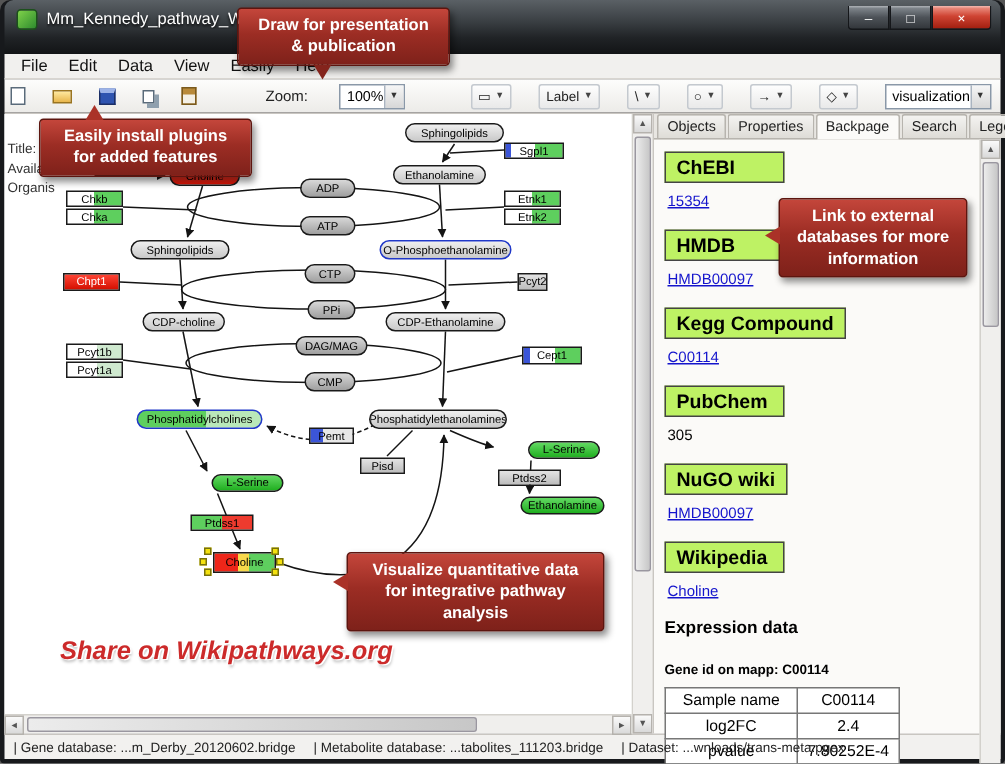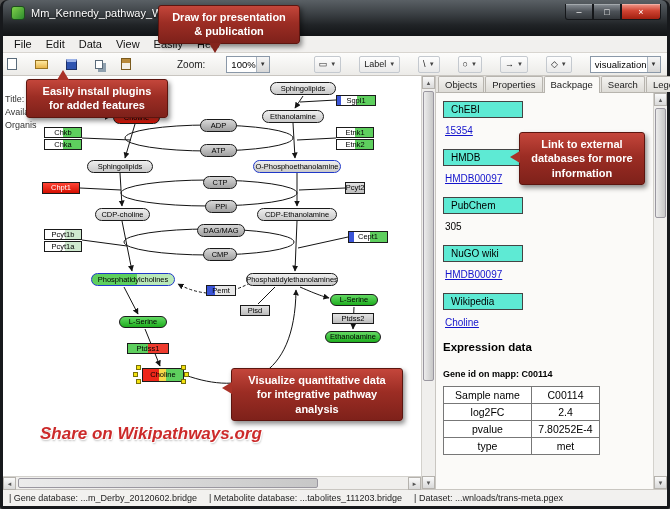--- a/index.html
+++ b/index.html
@@ -41,21 +41,21 @@
   
   .main { display:flex; height:413px; background:#fff; }
   .canvas-col { width:418px; display:flex; flex-direction:column; }
   .canvas { position:relative; width:418px; height:400px; background:#fff; overflow:hidden; }
   .edges { position:absolute; left:0; top:0; }
 
   .node { position:absolute; display:flex; align-items:center; justify-content:center; font-size:7.5px; line-height:1; color:#000; white-space:nowrap; overflow:hidden; }
   .pill { height:13px; border:1px solid #1a1a1a; border-radius:7px; background:linear-gradient(#efefef,#c9c9c9); }
   .cof  { height:13px; border:1px solid #1a1a1a; border-radius:7px; background:linear-gradient(#d8d8d8,#9f9f9f); }
   .gene { height:11px; border:1px solid #1a1a1a; background:#fff; }
-  .green { background:linear-gradient(#63d963,#1fae1f); }
+  .green { background:linear-gradient(#63d963,#1fae1f);margin-left:22px; }
   .redfill { background:linear-gradient(#ff5a4d,#e01000); }
   .blueborder { border-color:#2038c8; }
 
   .hdl { position:absolute; width:5px; height:5px; background:#f4e10e; border:1px solid #77700a; z-index:6; }
 
   .propstrip { position:absolute; left:2px; font-size:9px; color:#333; white-space:nowrap; }
 
   .share { position:absolute; left:37px; top:348px; font-size:17px; font-weight:bold; font-style:italic; color:#cc2a2a; text-shadow:1px 1px 0 #ffffff, -1px -1px 0 #ffffff, 1px 2px 2px rgba(0,0,0,.25); }
 
   
@@ -67,21 +67,21 @@
   .thumb.v { left:1px; right:1px; }
   .thumb.h { top:1px; bottom:1px; }
 
   
   .sidebar { width:232px; display:flex; flex-direction:column; background:#fbfaf8; border-left:1px solid #c9c6c1; }
   .tabs { height:17px; background:#e8e6e2; border-bottom:1px solid #b7b4ae; display:flex; align-items:flex-end; padding:2px 0 0 2px; }
   .tab { font-size:9.5px; color:#222; padding:2px 6px 2px 6px; background:linear-gradient(#f4f3f1,#dedcd7); border:1px solid #b7b4ae; border-bottom:none; border-radius:2px 2px 0 0; margin-right:1px; white-space:nowrap; }
   .tab.active { background:#fbfaf8; position:relative; top:1px; padding-bottom:3px; }
   .sidebar-body { flex:1; display:flex; }
   .sb-content { flex:1; padding:8px 4px 4px 7px; overflow:hidden; }
-  .bp-header { border:1px solid #444; background:#5eead4; font-weight:normal; font-size:10px; padding:2px 7px; width:fit-content; min-width:80px; }
+  .bp-header { border:1px solid #444; background:#bef264; font-weight:bold; font-size:13px; padding:2px 7px; width:fit-content; min-width:80px; }
   .bp-link { display:block; margin:7px 0 13px 2px; font-size:10px; color:#1414cc; text-decoration:underline; width:fit-content; }
   .bp-plain { display:block; margin:7px 0 13px 2px; font-size:10px; color:#000; }
   .exp-title { font-weight:bold; font-size:11.5px; margin:4px 0 16px 0; }
   .exp-geneid { font-weight:bold; font-size:9px; margin-bottom:7px; }
   .exp-table { border-collapse:collapse; font-size:10.5px; }
   .exp-table td { border:1px solid #777; background:#fff; text-align:center; padding:2px 6px; }
   .exp-table td.k { width:88px; }
   .exp-table td.v { width:68px; }
 
   
@@ -294,20 +294,24 @@
         <div class="sb-content">
           <div class="bp-section">
             <div class="bp-header">ChEBI</div>
             <a class="bp-link">15354</a>
           </div>
           <div class="bp-section">
             <div class="bp-header">HMDB</div>
             <a class="bp-link">HMDB00097</a>
           </div>
           <div class="bp-section">
+            <div class="bp-header">Kegg Compound</div>
+            <a class="bp-link">C00114</a>
+          </div>
+          <div class="bp-section">
             <div class="bp-header">PubChem</div>
             <span class="bp-plain">305</span>
           </div>
           <div class="bp-section">
             <div class="bp-header">NuGO wiki</div>
             <a class="bp-link">HMDB00097</a>
           </div>
           <div class="bp-section">
             <div class="bp-header">Wikipedia</div>
             <a class="bp-link">Choline</a>

